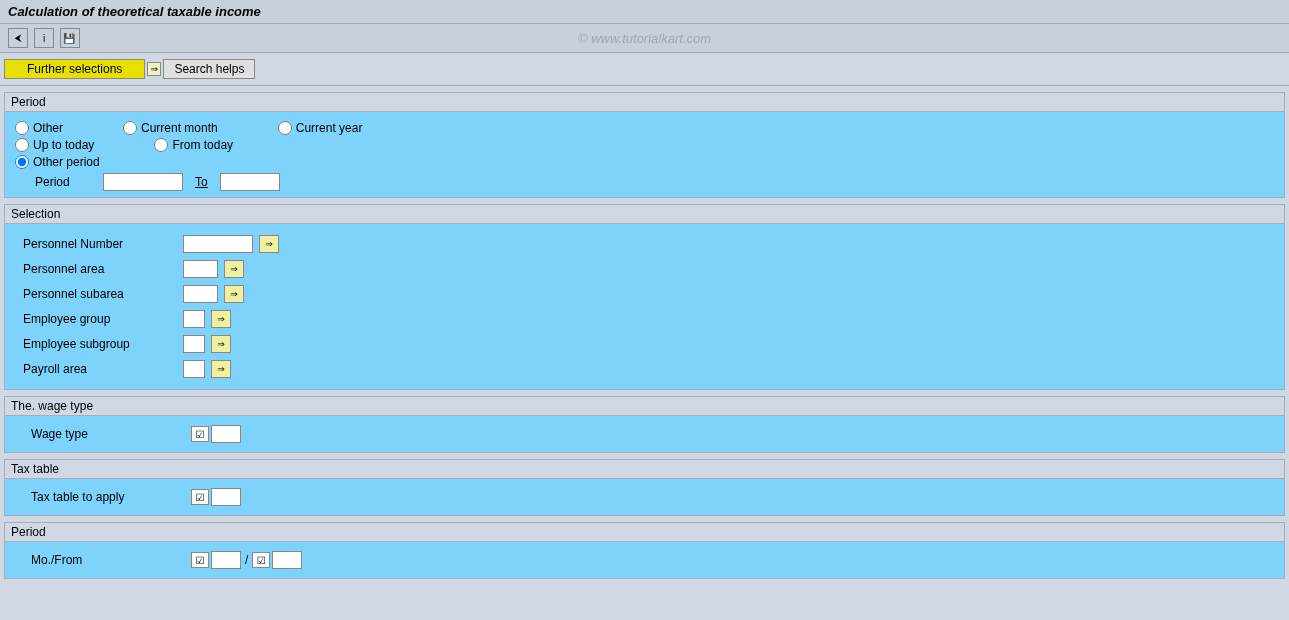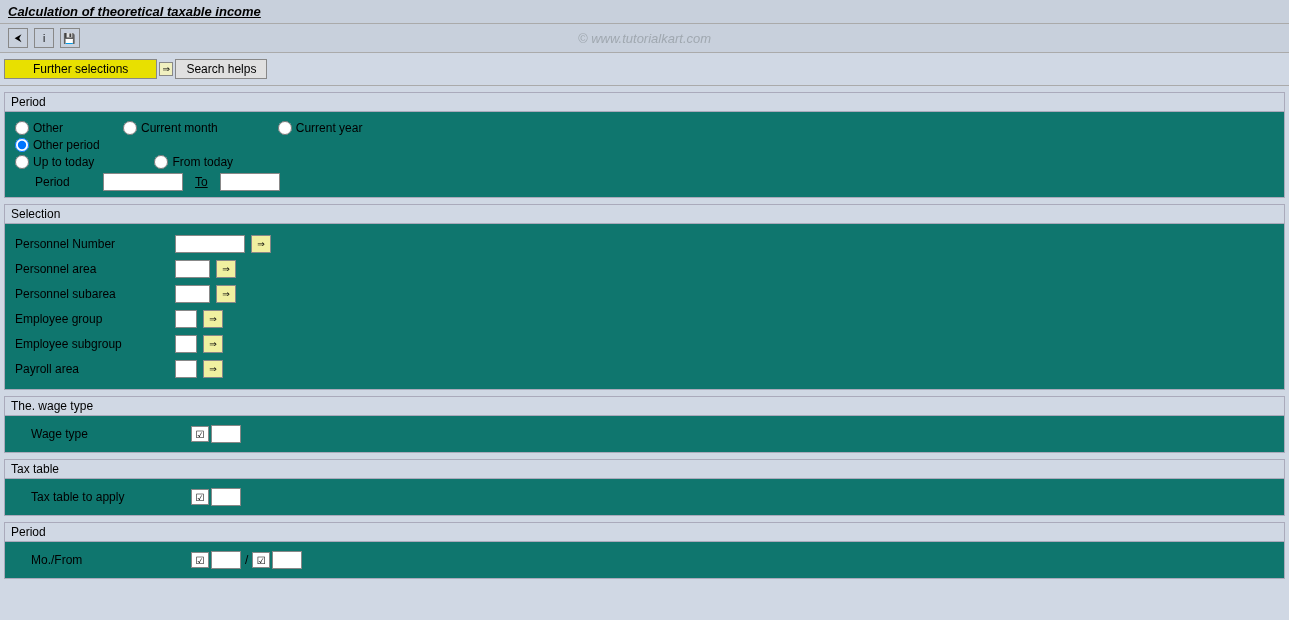--- a/index.html
+++ b/index.html
@@ -9,21 +9,20 @@
       background: #d0d8e4;
       color: #000;
     }
     .title-bar {
       background: #c8d0dc;
       padding: 4px 8px;
       font-style: italic;
       font-weight: bold;
       font-size: 13px;
       border-bottom: 1px solid #aaa;
-      text-decoration: underline;
     }
     .toolbar {
       background: #c8d0dc;
       padding: 4px 8px;
       display: flex;
       align-items: center;
       border-bottom: 1px solid #aaa;
       gap: 6px;
     }
     .toolbar-icon {
@@ -51,21 +50,21 @@
       padding: 6px 4px;
       display: flex;
       align-items: center;
       gap: 2px;
       border-bottom: 1px solid #aaa;
       position: relative;
     }
     .btn-further {
       background: #e8e000;
       border: 1px solid #888;
-      padding: 2px 28px;
+      padding: 2px 22px;
       font-size: 12px;
       cursor: pointer;
       font-weight: normal;
     }
     .btn-search {
       background: #e0e0e0;
       border: 1px solid #888;
       padding: 2px 10px;
       font-size: 12px;
       cursor: pointer;
@@ -78,21 +77,21 @@
       width: 14px;
       height: 14px;
       border: 1px solid #888;
       background: #f0f0c0;
       display: inline-flex;
       align-items: center;
       justify-content: center;
       font-size: 9px;
     }
     .section {
-      background: #0f766e;
+      background: #7dd3fc;
       border: 1px solid #aab;
       margin: 6px 4px;
       padding: 0;
     }
     .section-header {
       background: #d0d8e4;
       padding: 2px 6px;
       font-weight: normal;
       font-size: 12px;
       border-bottom: 1px solid #aab;
@@ -134,21 +133,21 @@
     .period-input-to {
       border: 1px solid #888;
       background: #fff;
       width: 60px;
       height: 18px;
       font-size: 11px;
     }
     .selection-row {
       display: flex;
       align-items: center;
-      margin: 3px 0;
+      margin: 3px 8px;
       height: 22px;
     }
     .sel-label {
       width: 160px;
       font-size: 12px;
     }
     .sel-input {
       border: 1px solid #888;
       background: #fff;
       height: 18px;
@@ -232,32 +231,32 @@
         <input type="radio" name="period" id="current_month" style="">
         <label for="current_month">Current month</label>
       </div>
       <div class="radio-item">
         <input type="radio" name="period" id="current_year" style="">
         <label for="current_year">Current year</label>
       </div>
     </div>
     <div class="radio-group">
       <div class="radio-item">
+        <input type="radio" name="period" id="up_to_today" style="">
+        <label for="up_to_today">Up to today</label>
+      </div>
+      <div class="radio-item">
+        <input type="radio" name="period" id="from_today" style="">
+        <label for="from_today">From today</label>
+      </div>
+    </div>
+    <div class="radio-group">
+      <div class="radio-item">
         <input type="radio" name="period" id="other_period" checked="" style="">
         <label for="other_period">Other period</label>
-      </div>
-    </div>
-    <div class="radio-group">
-      <div class="radio-item">
-        <input type="radio" name="period" id="up_to_today" style="">
-        <label for="up_to_today">Up to today</label>
-      </div>
-      <div class="radio-item">
-        <input type="radio" name="period" id="from_today" style="">
-        <label for="from_today">From today</label>
       </div>
     </div>
     <div class="period-input-row">
       <span class="period-label">Period</span>
       <input type="text" class="period-input" value="" style="">
       <span class="to-label">To</span>
       <input type="text" class="period-input-to" value="" style="">
     </div>
   </div>
 </div>

